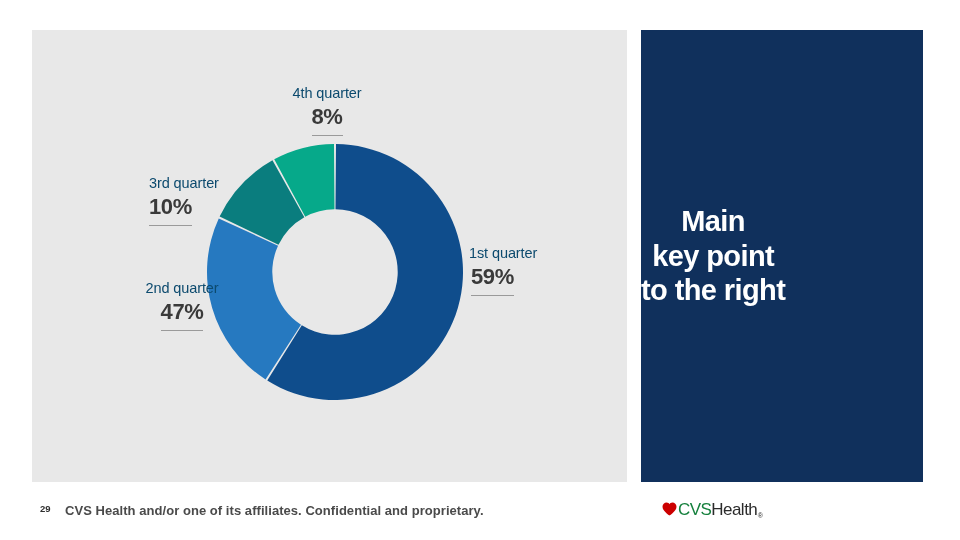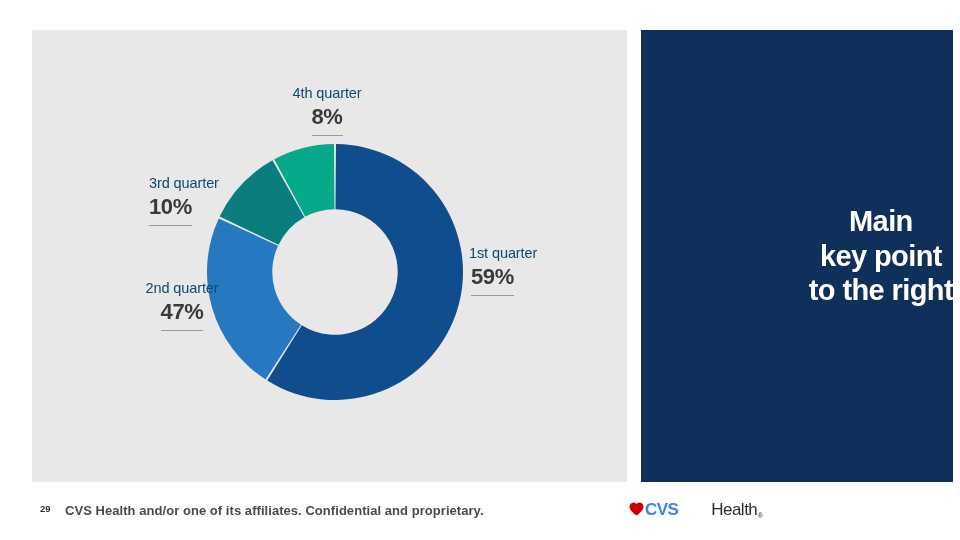--- a/index.html
+++ b/index.html
@@ -68,26 +68,26 @@
 
   #callout-q2 { left: 75px;  top: 250px; width: 150px; text-align: center; }
   #callout-q3 { left: 117px; top: 145px; width: 150px; text-align: left; }
   #callout-q4 { left: 220px; top: 55px;  width: 150px; text-align: center; }
 
   
   #key-point-panel {
     position: absolute;
     left: 641px;
     top: 30px;
-    width: 312px;
+    width: 282px;
     height: 452px;
     background: #10305c;
     display: flex;
     align-items: center;
-    justify-content: flex-end;
+    justify-content: flex-start;
   }
   #key-point-text {
     color: #ffffff;
     font-size: 29px;
     font-weight: 700;
     line-height: 1.2;
     text-align: center;
     letter-spacing: -0.6px;
     white-space: pre-line;
   }
@@ -123,32 +123,31 @@
     position: absolute;
     right: 38px;
     top: 0px;
     display: flex;
     align-items: center;
     height: 22px;
   }
   #cvs-heart-icon { display: block; width: 15px; height: 14px; margin-right: 1px; }
   #cvs-word {
     font-size: 17px;
-    font-weight: 700;
-    color: #3b82f6;
+    font-weight: 400;
+    color: #15803d;
     letter-spacing: -0.6px;
     line-height: 1;
   }
   #health-word {
     font-size: 17px;
     font-weight: 400;
     color: #2b2b2b;
     letter-spacing: -0.5px;
     line-height: 1;
-    margin-left: 33px;
   }
   #reg-mark {
     font-size: 7px;
     color: #2b2b2b;
     align-self: flex-end;
     margin-bottom: 1px;
     margin-left: 0.5px;
   }
 </style>
 </head>

